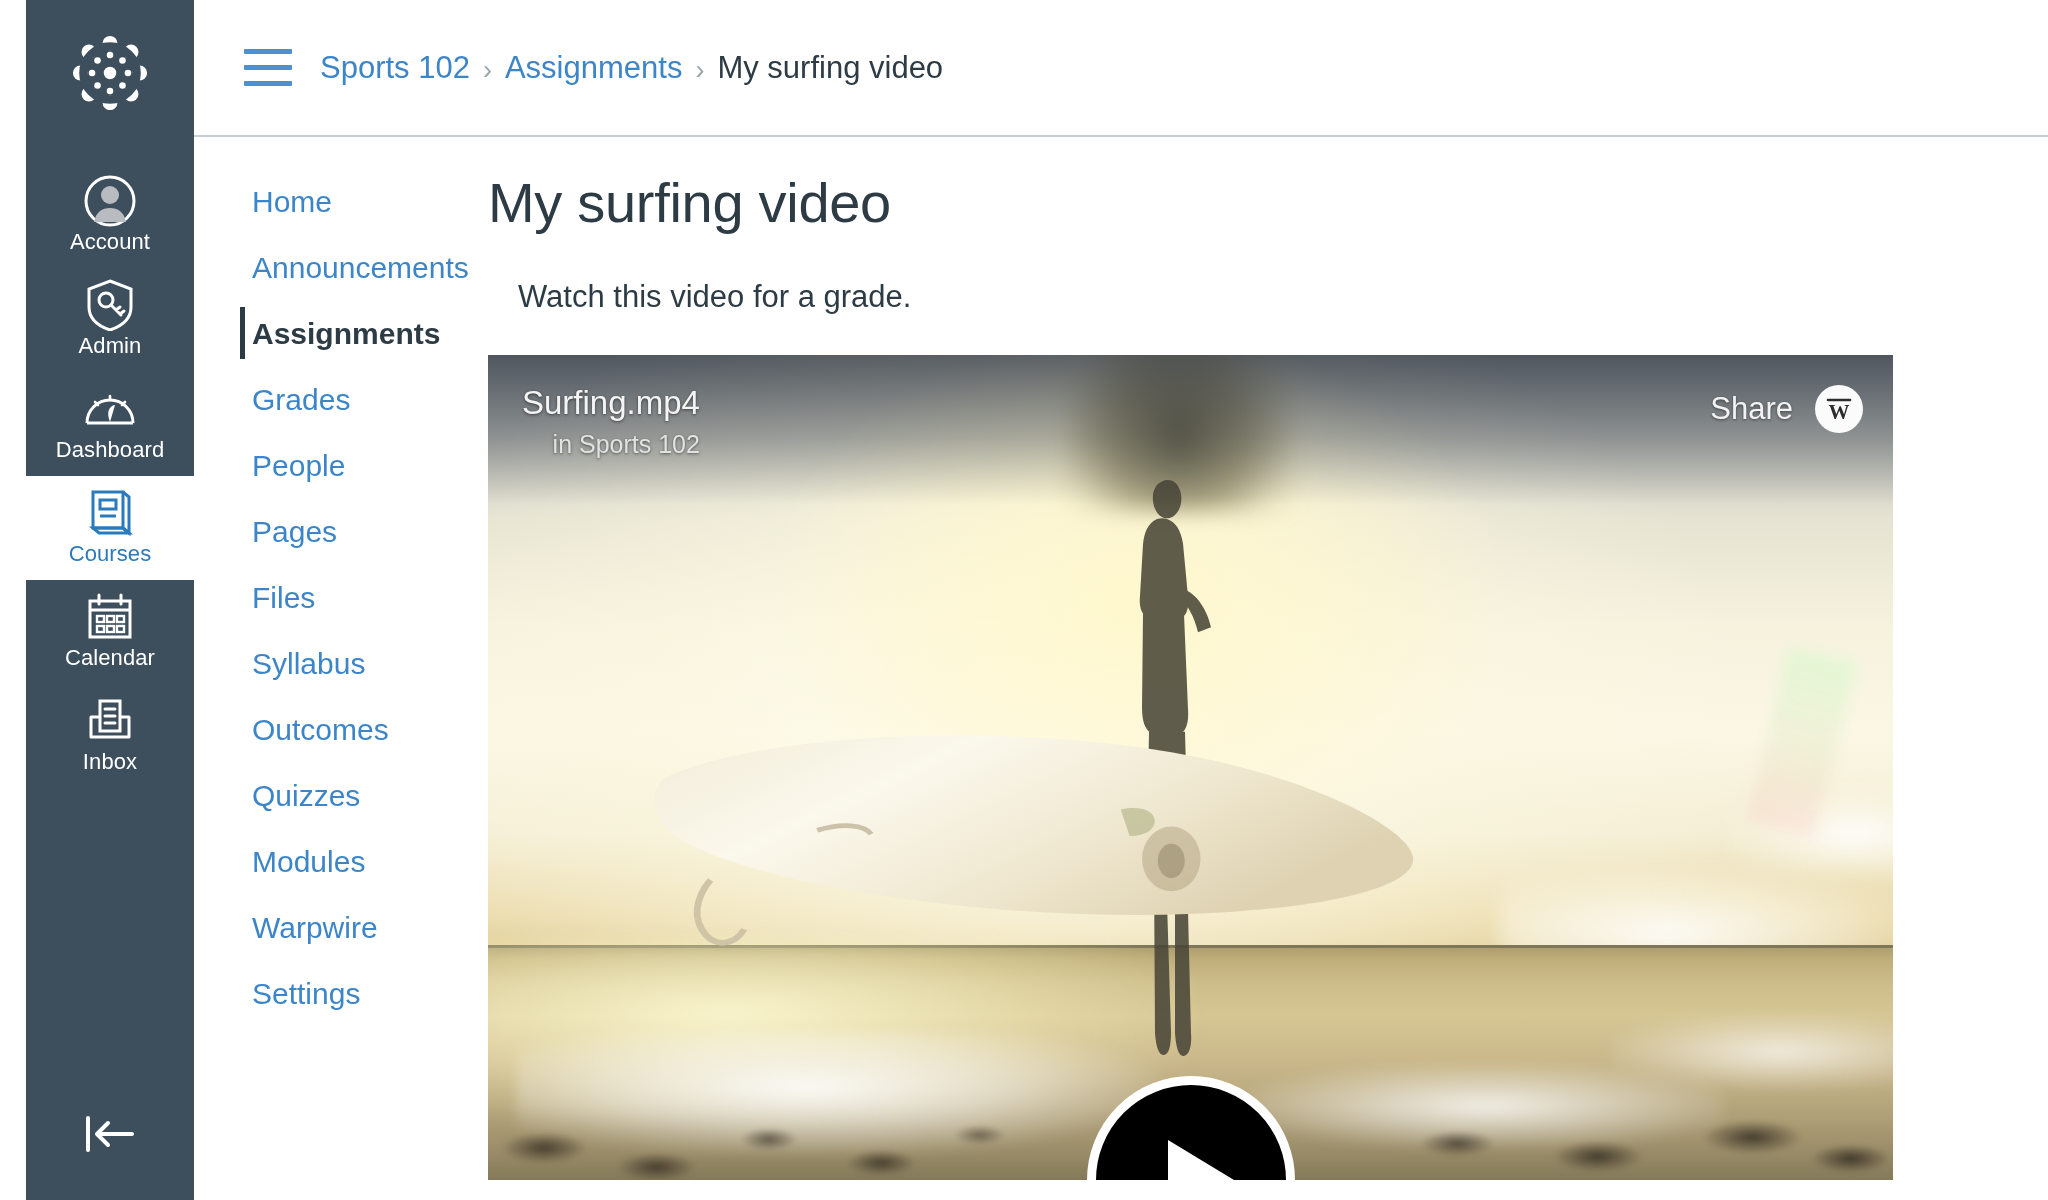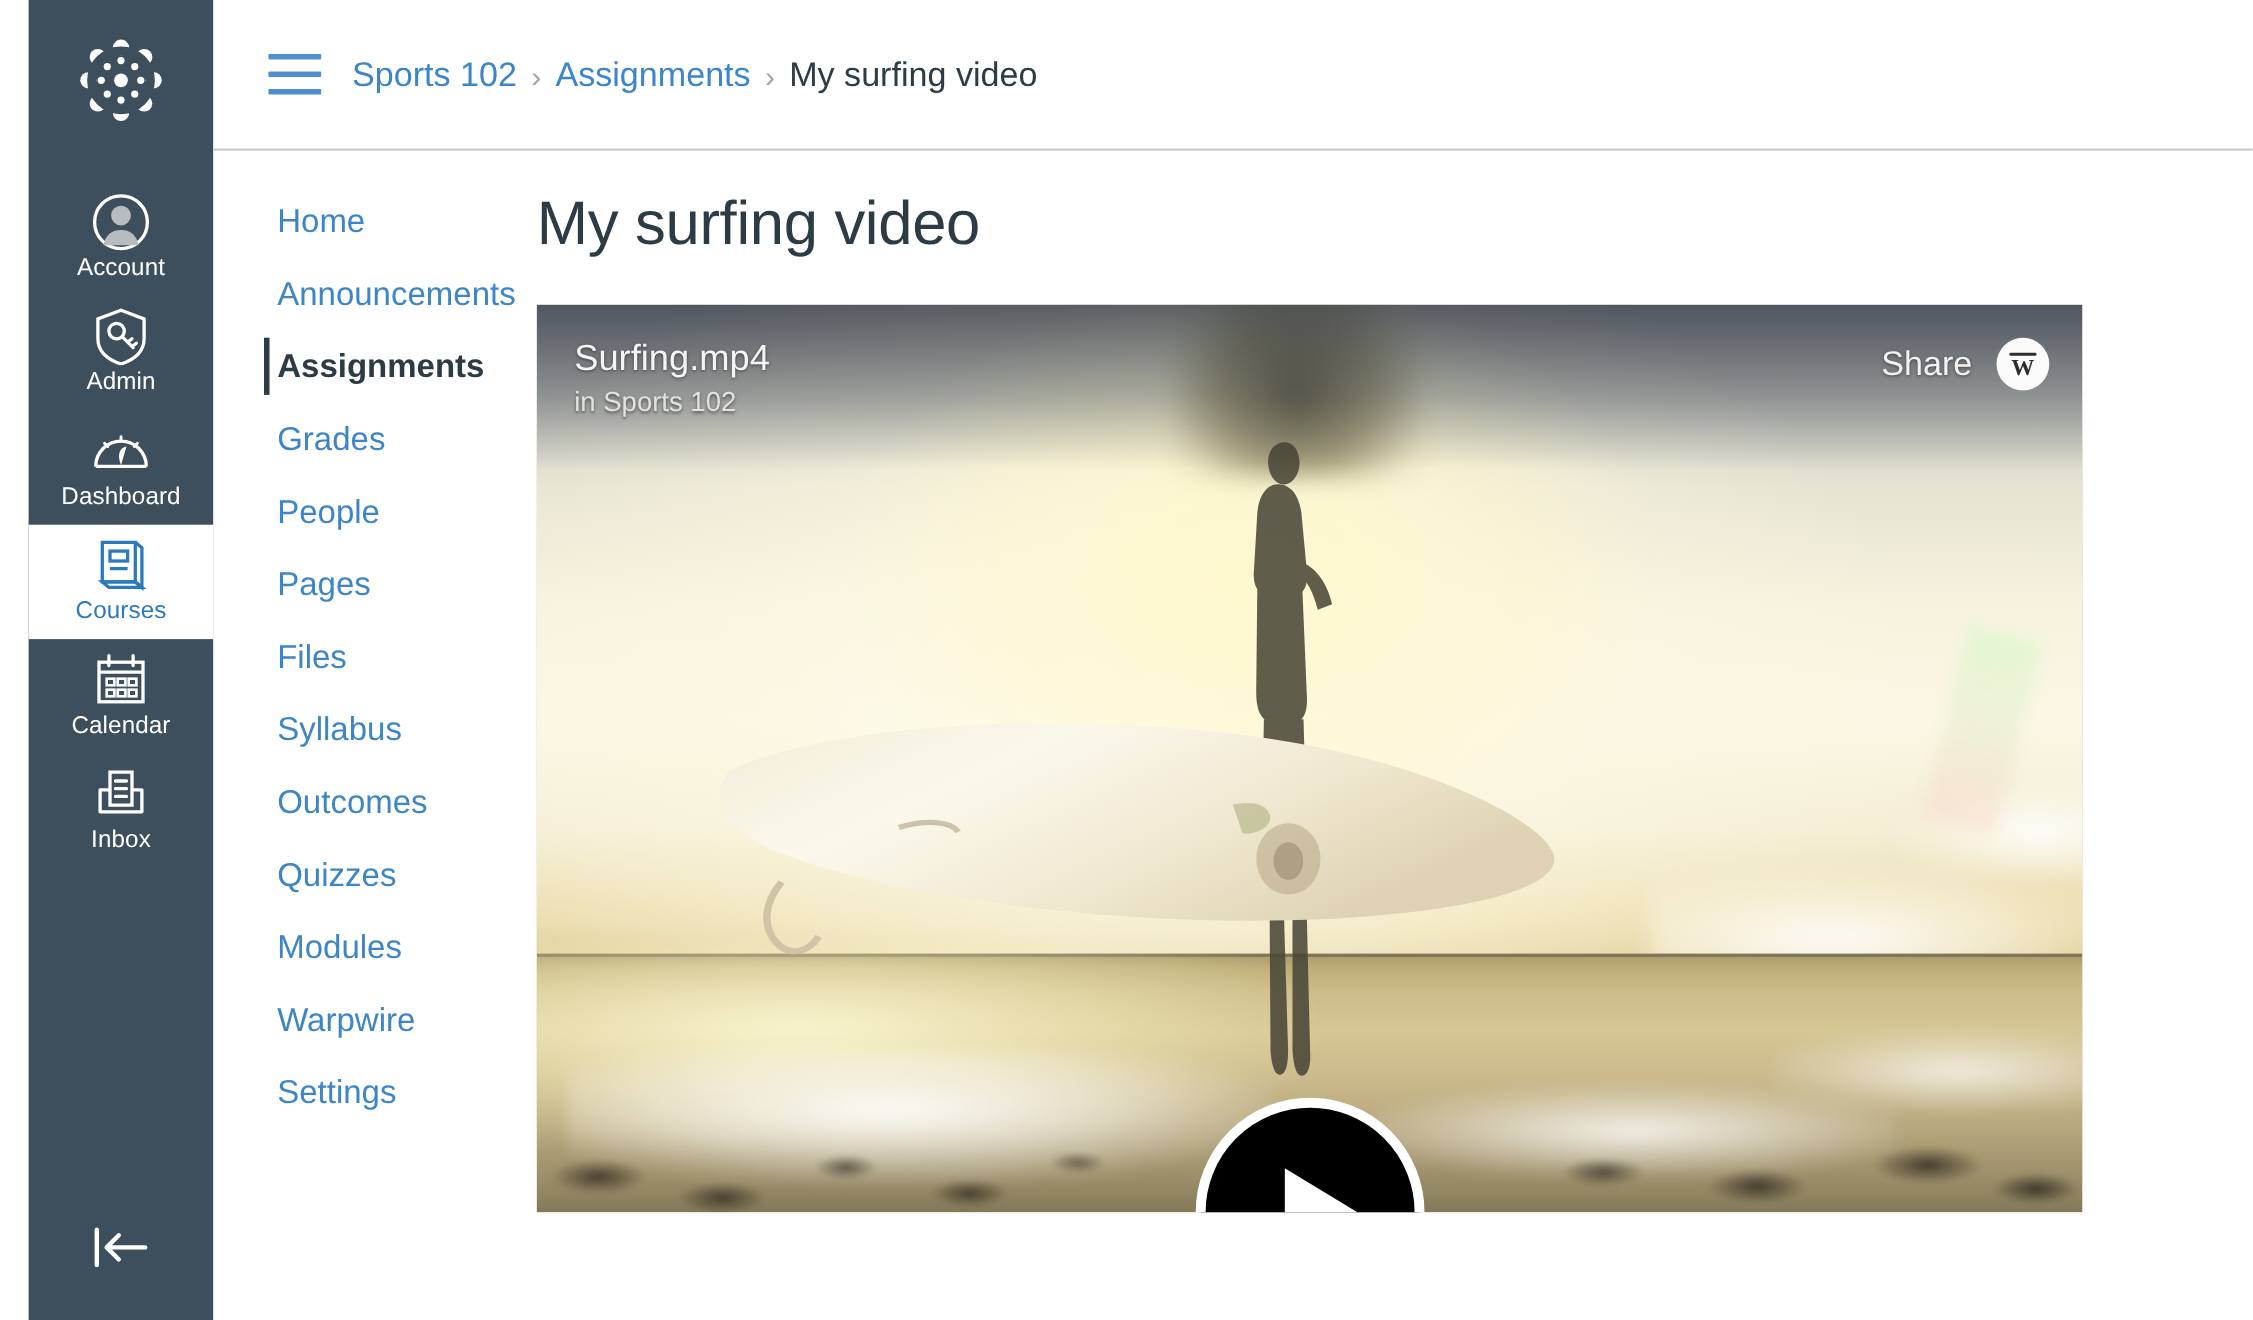--- a/index.html
+++ b/index.html
@@ -188,21 +188,21 @@
   }
   
   .surfer { position: absolute; left: 43.5%; top: 11%; width: 150px; height: 86%; }
   .surfer svg { width: 100%; height: 100%; display: block; }
 
   
   .player-overlay-top {
     position: absolute; left: 0; right: 0; top: 0; height: 150px;
     background: linear-gradient(to bottom, rgba(35,40,48,0.62) 0%, rgba(40,46,54,0.34) 55%, rgba(50,56,64,0) 100%);
   }
-  .vid-meta { position: absolute; left: 34px; top: 26px; }
+  .vid-meta { position: absolute; left: 34px; top: 26px; text-align: right; }
   .vid-title { font-size: 33px; line-height: 44px; color: #f4f4f4; text-shadow: 0 1px 3px rgba(0,0,0,.5); }
   .vid-sub { font-size: 25px; line-height: 34px; color: #e2e2e2; text-shadow: 0 1px 3px rgba(0,0,0,.5); margin-top: 2px;}
   .vid-actions { position: absolute; right: 30px; top: 30px; display: flex; align-items: center; gap: 22px; }
   .share-btn { font-size: 31px; color: #f2f2f2; cursor: pointer; text-shadow: 0 1px 3px rgba(0,0,0,.45); }
   .wlogo {
     width: 48px; height: 48px; border-radius: 50%;
     background: #fbfbfb; display: flex; align-items: center; justify-content: center;
     cursor: pointer;
   }
   .wlogo svg { display:block; }
@@ -373,20 +373,21 @@
         <a class="cnav-item">Syllabus</a>
         <a class="cnav-item">Outcomes</a>
         <a class="cnav-item">Quizzes</a>
         <a class="cnav-item">Modules</a>
         <a class="cnav-item">Warpwire</a>
         <a class="cnav-item">Settings</a>
       </nav>
 
       <main class="main">
         <h1 class="page-title">My surfing video</h1>
+        <p class="page-desc">Watch this video for a grade.</p>
 
         <div class="player">
           <div class="sky"></div>
           <div class="dark-cloud"></div>
           <div class="cloud-b"></div>
           <div class="cloud-c"></div>
           <div class="flare"></div>
           <div class="ocean"></div>
           <div class="horizon"></div>
           <div class="ocean-shine"></div>

